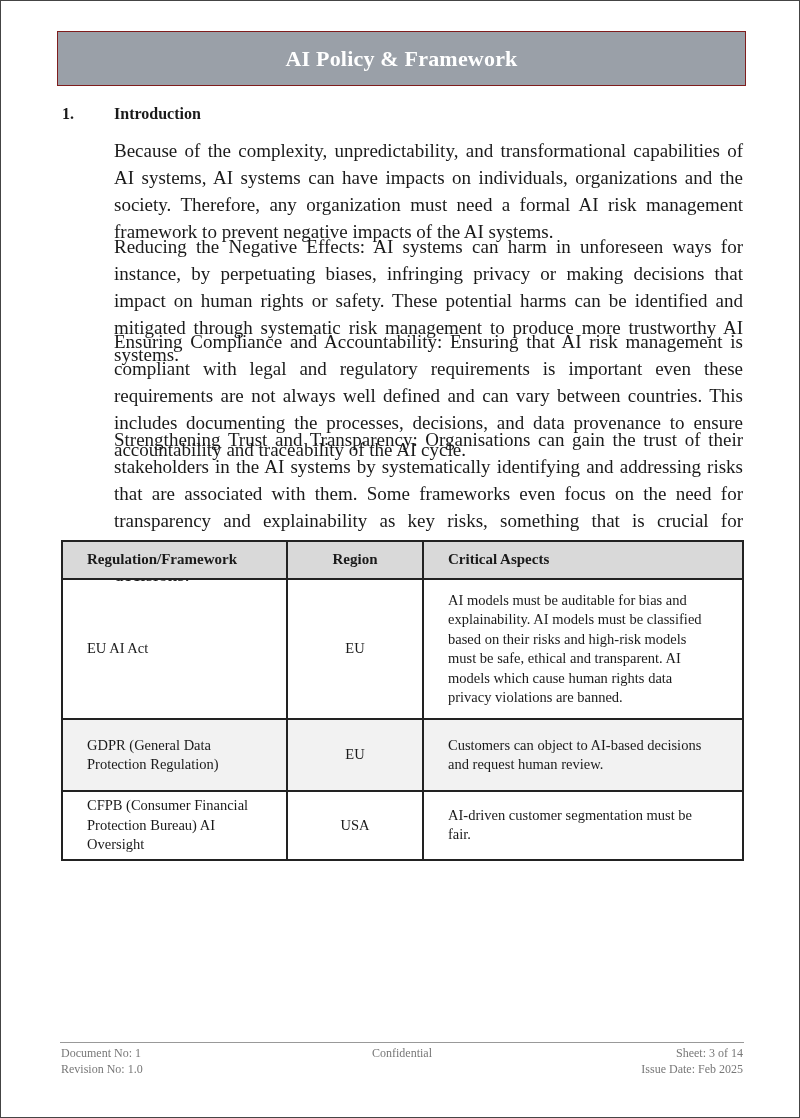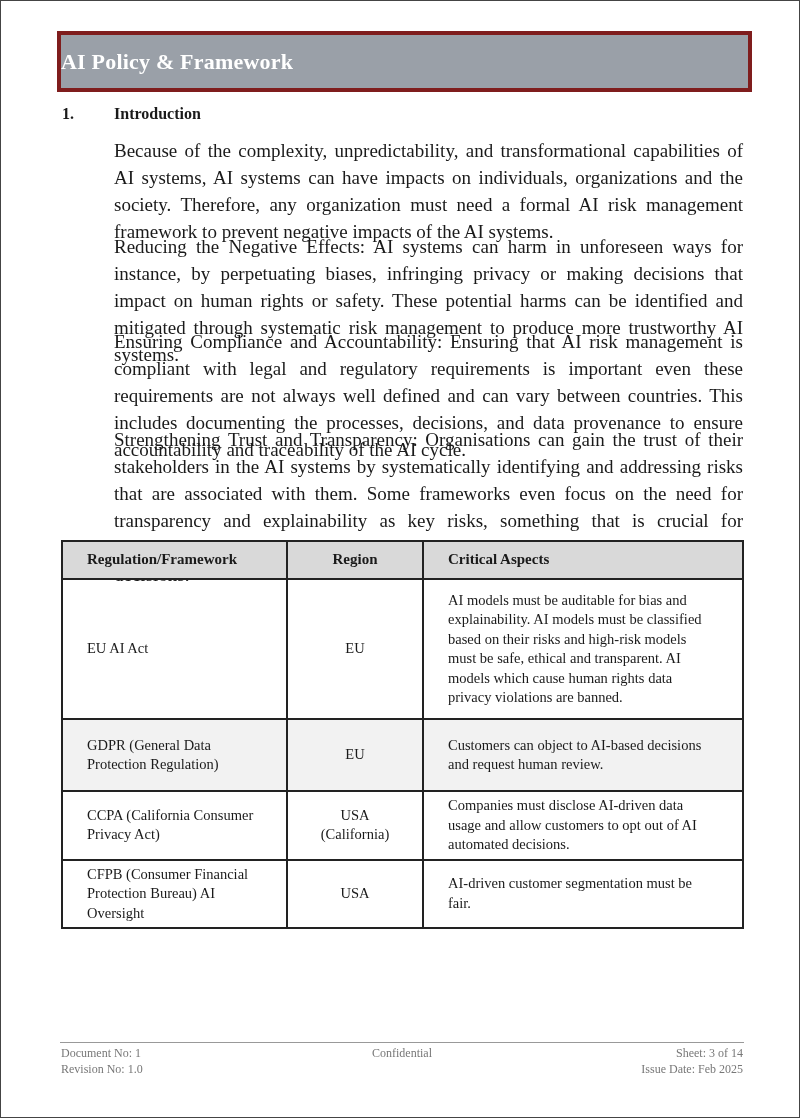--- a/index.html
+++ b/index.html
@@ -8,22 +8,22 @@
     background: #ffffff;
     font-family: "DejaVu Serif", serif;
     color: #1a1a1a;
   }
   .page-frame {
     position: absolute; left: 0; top: 0; width: 798px; height: 1116px;
     border: 1px solid #444;
   }
   .title-bar {
     position: absolute; left: 57px; top: 31px; width: 687px; height: 53px;
-    background: #9aa0a8; border: 4px solid #7f1d1d;
-    display: flex; align-items: center; justify-content: flex-start;
+    background: #9aa0a8; border: 1px solid #7f1d1d;
+    display: flex; align-items: center; justify-content: center;
   }
   .title-bar span {
     color: #ffffff; font-family: "Liberation Serif", serif; font-weight: bold;
     font-size: 22px; letter-spacing: 0.2px;
   }
   .section-heading {
     position: absolute; left: 62px; top: 105px;
     font-family: "Liberation Serif", serif; font-weight: bold; font-size: 16px;
   }
   .section-heading .num { display: inline-block; width: 52px; }
@@ -92,25 +92,20 @@
     <tr style="height:140px;">
       <td>EU AI Act</td>
       <td class="center">EU</td>
       <td>AI models must be auditable for bias and explainability. AI models must be classified based on their risks and high-risk models must be safe, ethical and transparent. AI models which cause human rights data privacy violations are banned.</td>
     </tr>
     <tr class="shaded" style="height:72px;">
       <td>GDPR (General Data Protection Regulation)</td>
       <td class="center">EU</td>
       <td>Customers can object to AI-based decisions and request human review.</td>
     </tr>
-    <tr style="height:62px;">
-      <td>CCPA (California Consumer Privacy Act)</td>
-      <td class="center">USA (California)</td>
-      <td>Companies must disclose AI-driven data usage and allow customers to opt out of AI automated decisions.</td>
-    </tr>
     <tr style="height:58px;">
       <td>CFPB (Consumer Financial Protection Bureau) AI Oversight</td>
       <td class="center">USA</td>
       <td>AI-driven customer segmentation must be fair.</td>
     </tr>
   </tbody>
 </table>
 
 <div class="footer-line"></div>
 <div class="footer">

